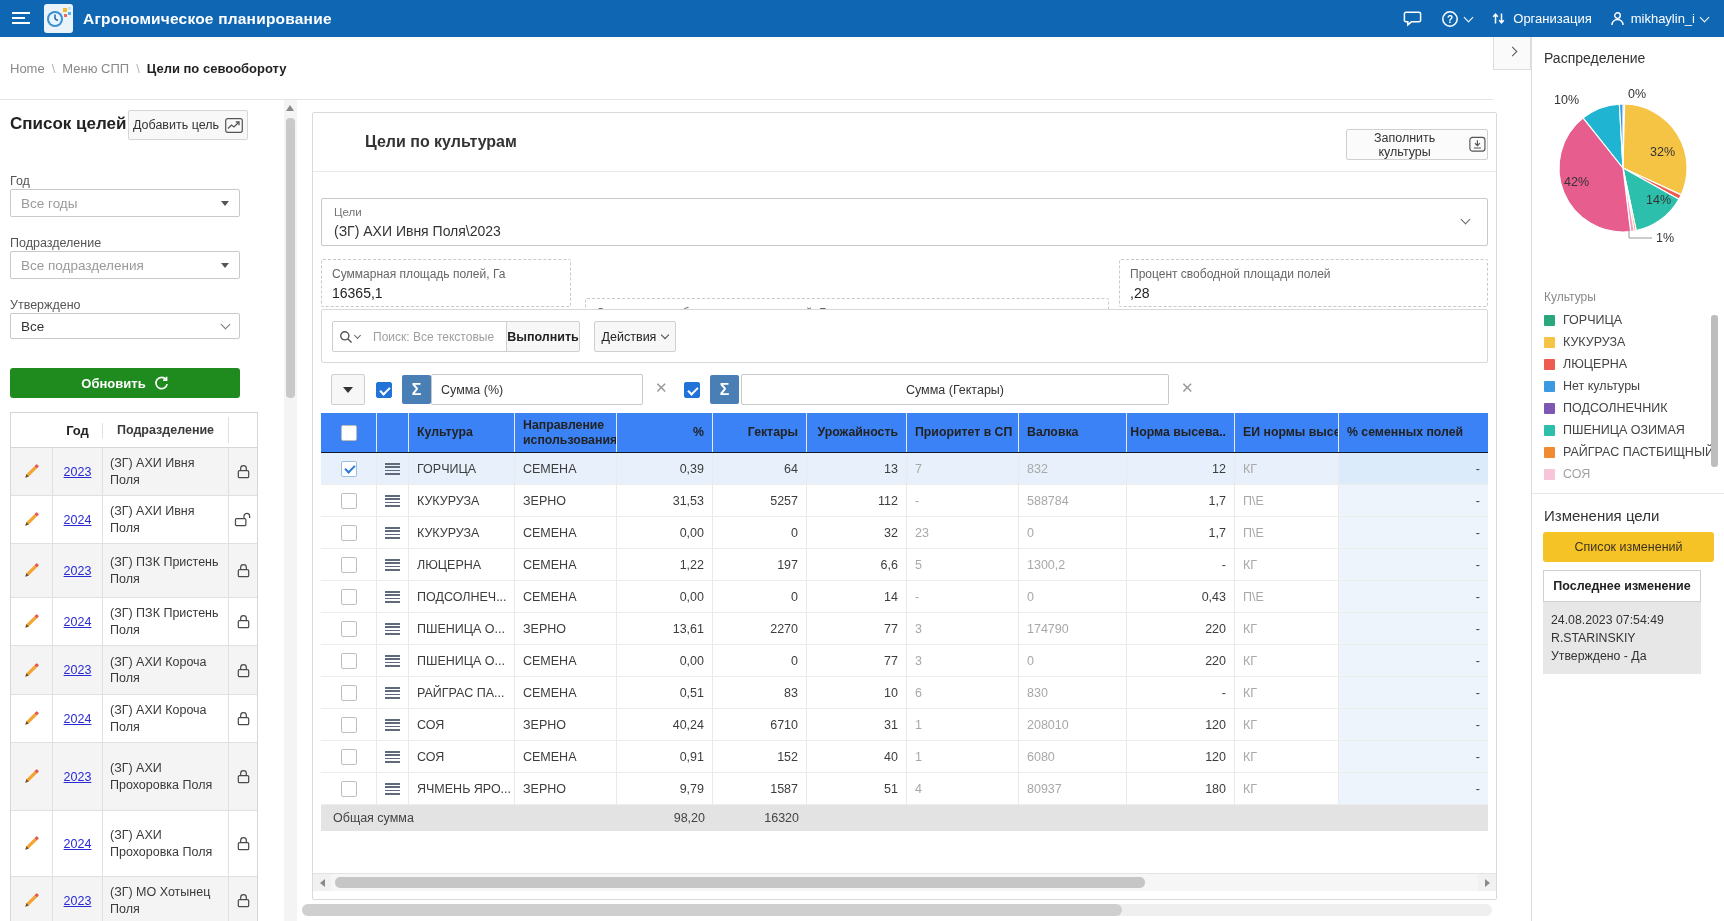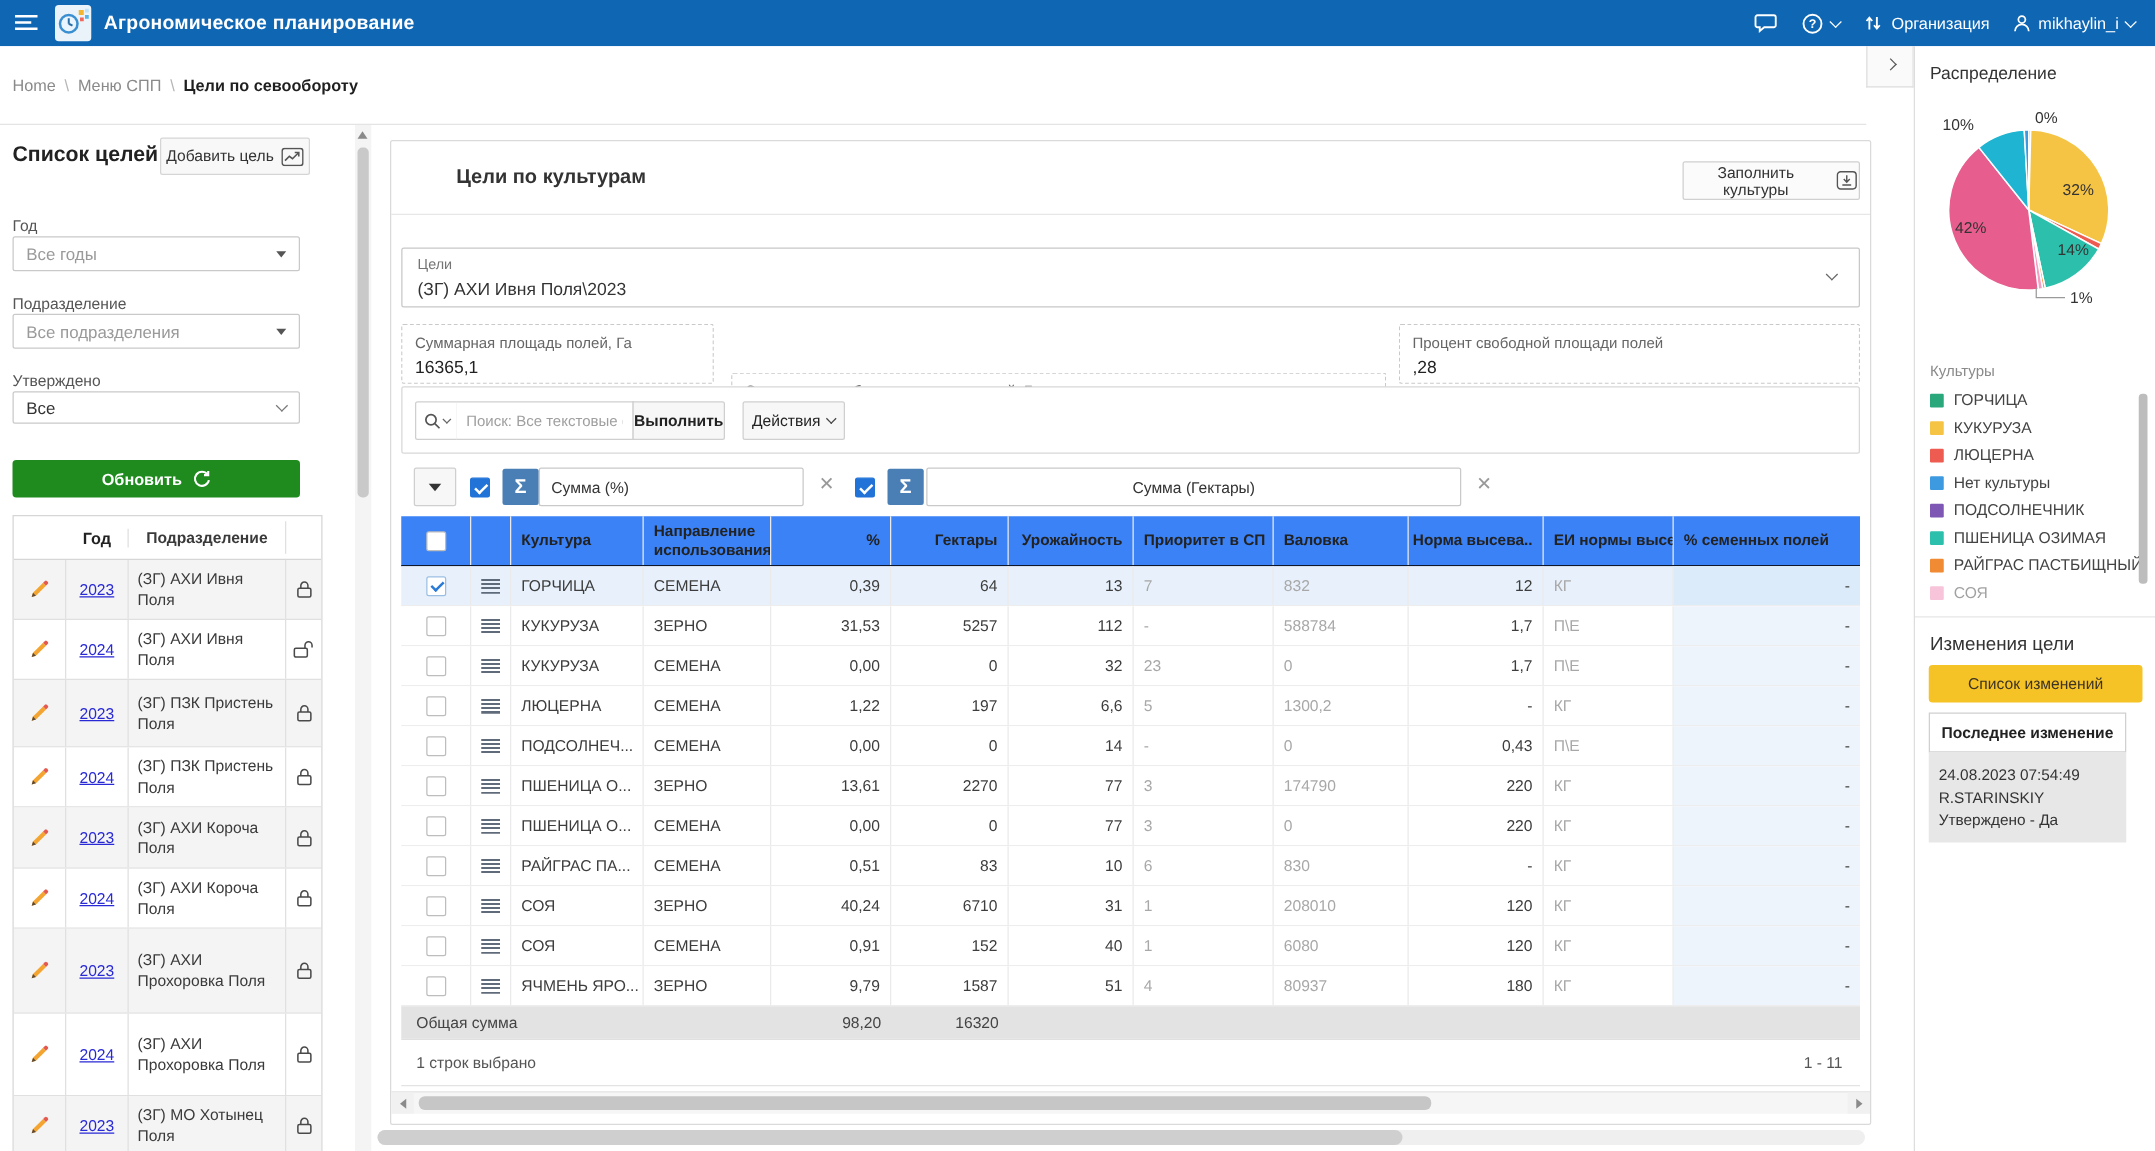--- a/index.html
+++ b/index.html
@@ -721,24 +721,20 @@
     <div class="mc c10 mut">КГ</div>
     <div class="mc c11 tr2 tint">-</div>
   </div>
         </div>
       <div id="totrow">
         <div class="t0">Общая сумма</div>
         <div class="t1"></div>
         <div class="t2">98,20</div>
         <div class="t3">16320</div>
       </div>
-      <div id="pagrow">
-        <span class="left">1 строк выбрано</span>
-        <span class="right">1 - 11</span>
-      </div>
     </div>
 
     <div id="hscroll">
       <div class="ar l">
           <span class="tri-l"></span>
         </div>
       <div id="hthumb"></div>
       <div class="ar r">
           <span class="tri-r"></span>
         </div>

